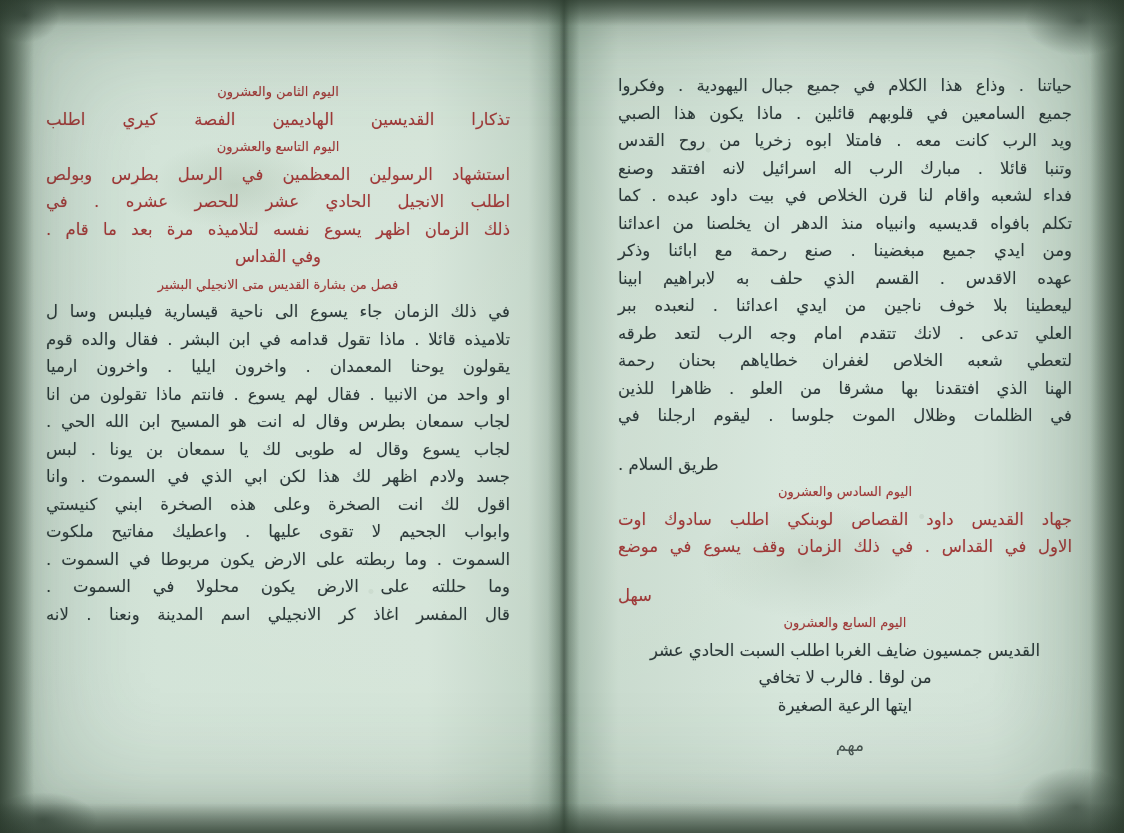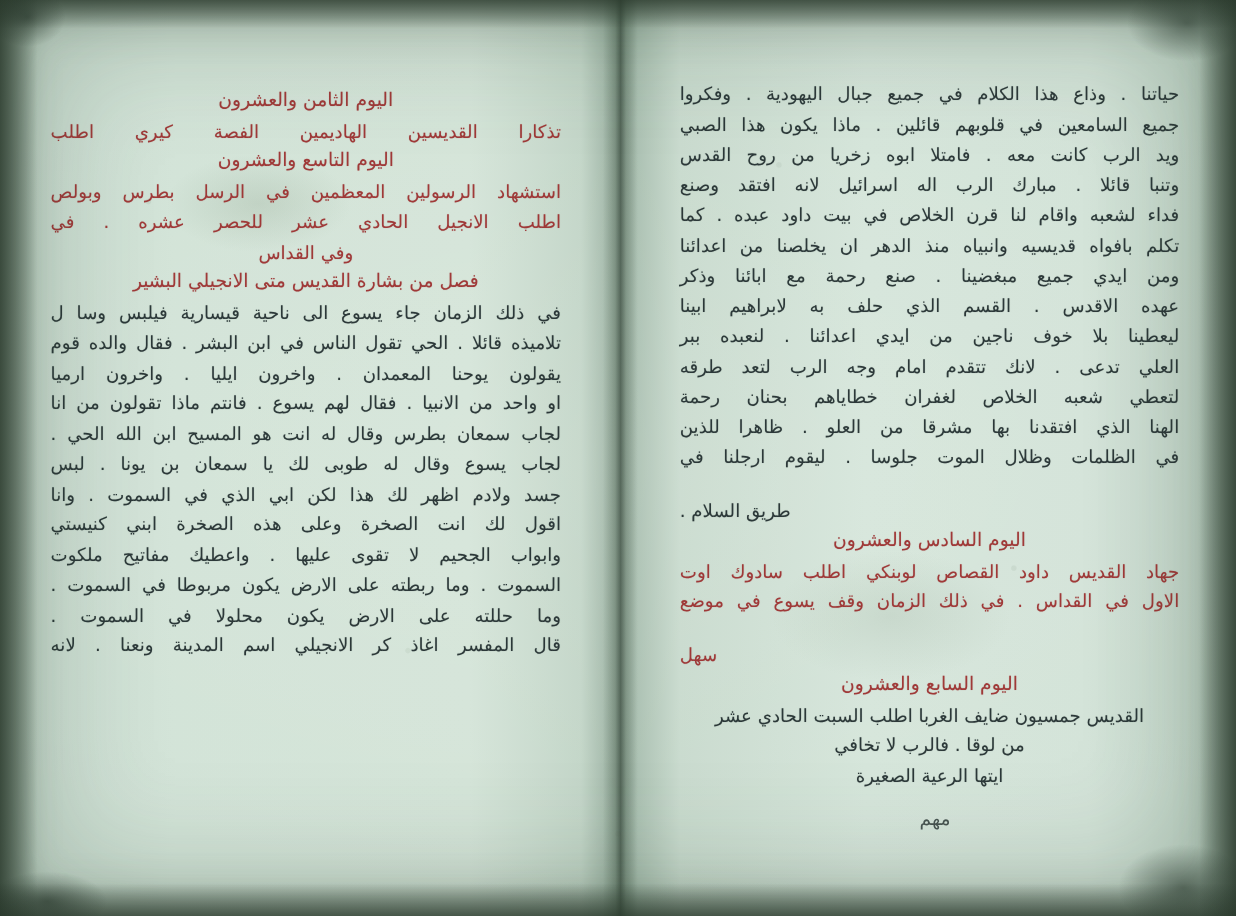--- a/index.html
+++ b/index.html
@@ -129,21 +129,21 @@
     text-shadow: 0 0 1px rgba(40,60,50,0.35);
     opacity: .92;
   }
   .ln.rubric {
     color: #9c2b2b;
     text-shadow: 0 0 1px rgba(120,30,30,0.35);
   }
   .ln.center { text-align: center; }
   .ln.right  { text-align: left; margin-top: 21px; }
   .ln.justify { text-align: justify; text-align-last: justify; }
-  .ln.big { font-size: 17px; }
+  .ln.big { font-size: 13px; }
 
   .colophon {
     position: absolute;
     bottom: 78px;
     right: 0; left: 0;
     text-align: center;
     color: #24302f;
     font-size: 17px;
     opacity: .8;
   }
@@ -192,24 +192,25 @@
     <div class="colophon">مهم</div>
   </div>
 
   <div class="page page-left">
     <div class="textblock">
       <div class="ln rubric center big">اليوم الثامن والعشرون</div>
       <div class="ln rubric justify">تذكارا القديسين الهاديمين الفصة كيري اطلب</div>
       <div class="ln rubric center big">اليوم التاسع والعشرون</div>
       <div class="ln rubric justify">استشهاد الرسولين المعظمين في الرسل بطرس وبولص</div>
       <div class="ln rubric justify">اطلب الانجيل الحادي عشر للحصر عشره . في</div>
+      <div class="ln rubric justify">ذلك الزمان اظهر يسوع نفسه لتلاميذه مرة بعد ما قام .</div>
       <div class="ln rubric center">وفي القداس</div>
       <div class="ln rubric center big">فصل من بشارة القديس متى الانجيلي البشير</div>
       <div class="ln justify">في ذلك الزمان جاء يسوع الى ناحية قيسارية فيلبس وسا ل</div>
-      <div class="ln justify">تلاميذه قائلا . الحي تقول الناس في ابن البشر . فقال والده قوم</div>
+      <div class="ln justify">تلاميذه قائلا . ماذا تقول قدامه في ابن البشر . فقال والده قوم</div>
       <div class="ln justify">يقولون يوحنا المعمدان . واخرون ايليا . واخرون ارميا</div>
       <div class="ln justify">او واحد من الانبيا . فقال لهم يسوع . فانتم ماذا تقولون من انا</div>
       <div class="ln justify">لجاب سمعان بطرس وقال له انت هو المسيح ابن الله الحي .</div>
       <div class="ln justify">لجاب يسوع وقال له طوبى لك يا سمعان بن يونا . لبس</div>
       <div class="ln justify">جسد ولادم اظهر لك هذا لكن ابي الذي في السموت . وانا</div>
       <div class="ln justify">اقول لك انت الصخرة وعلى هذه الصخرة ابني كنيستي</div>
       <div class="ln justify">وابواب الجحيم لا تقوى عليها . واعطيك مفاتيح ملكوت</div>
       <div class="ln justify">السموت . وما ربطته على الارض يكون مربوطا في السموت .</div>
       <div class="ln justify">وما حللته على الارض يكون محلولا في السموت .</div>
       <div class="ln justify">قال المفسر        اغاذ كر الانجيلي اسم المدينة ونعنا . لانه</div>

